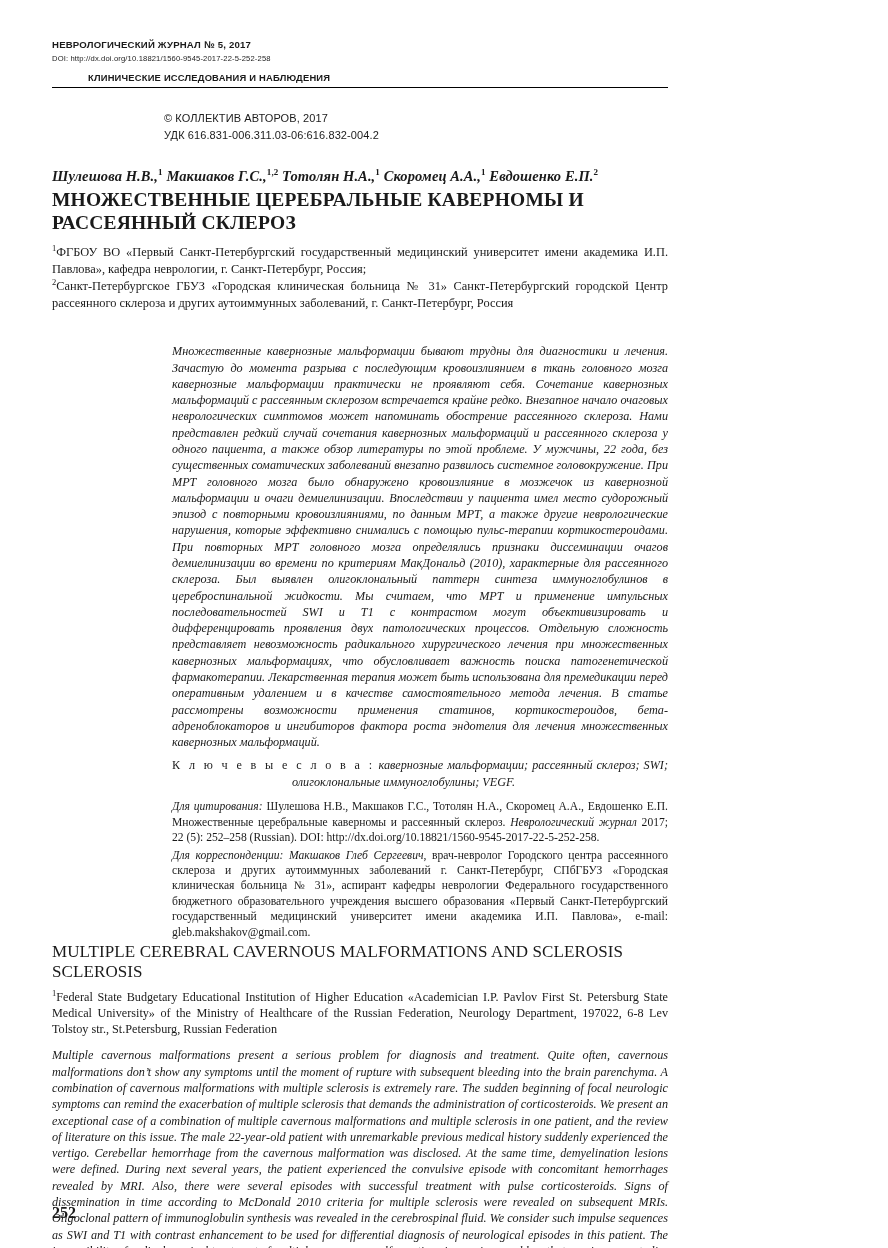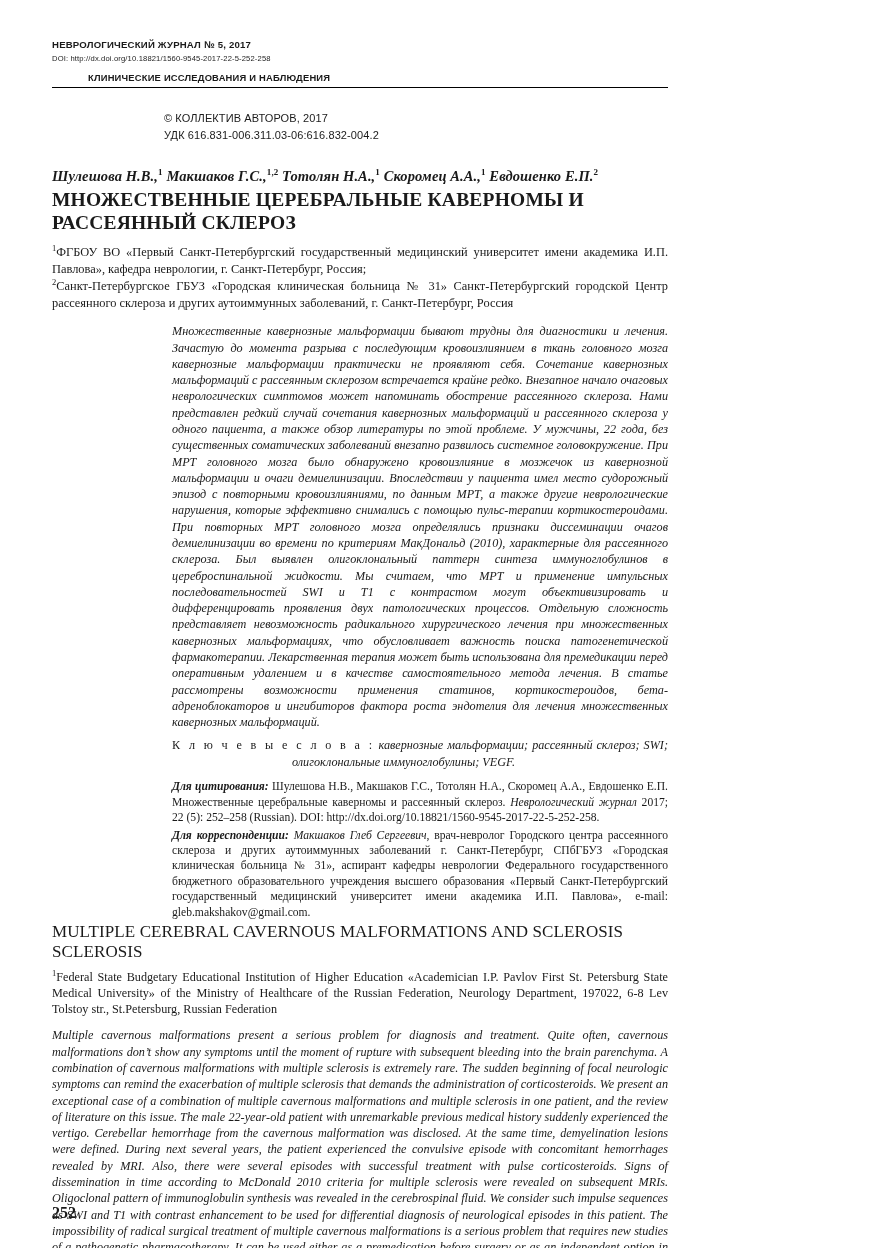--- a/index.html
+++ b/index.html
@@ -88,21 +88,21 @@
     text-align: justify;
   }
   .affil-ru p { margin: 0; }
   .affil-ru sup { font-size: 8.5px; }
 
   
   .indent-block {
     margin-left: 120px;
   }
   .abstract-ru {
-    margin-top: 12px;
+    margin-top: 32px;
     font-style: italic;
     font-size: 12.2px;
     line-height: 1.335;
     text-align: justify;
   }
   .keywords-ru {
     margin-top: 7px;
     font-style: italic;
     font-size: 12.2px;
     line-height: 1.35;
@@ -115,21 +115,21 @@
     font-style: normal;
     letter-spacing: 2.4px;
   }
   .cite-block {
     margin-top: 9px;
     font-size: 11.6px;
     line-height: 1.33;
     text-align: justify;
   }
   .cite-block p { margin: 0 0 2px 0; }
-  .cite-block .lbl { font-weight: 700; }
+  .cite-block .lbl { font-weight: 400; }
   .cite-block .em { font-style: italic; }
 
   
   .authors-en {
     margin-top: 16px;
     font-style: italic;
     font-size: 12.6px;
     letter-spacing: 0.1px;
   }
   .title-en {

